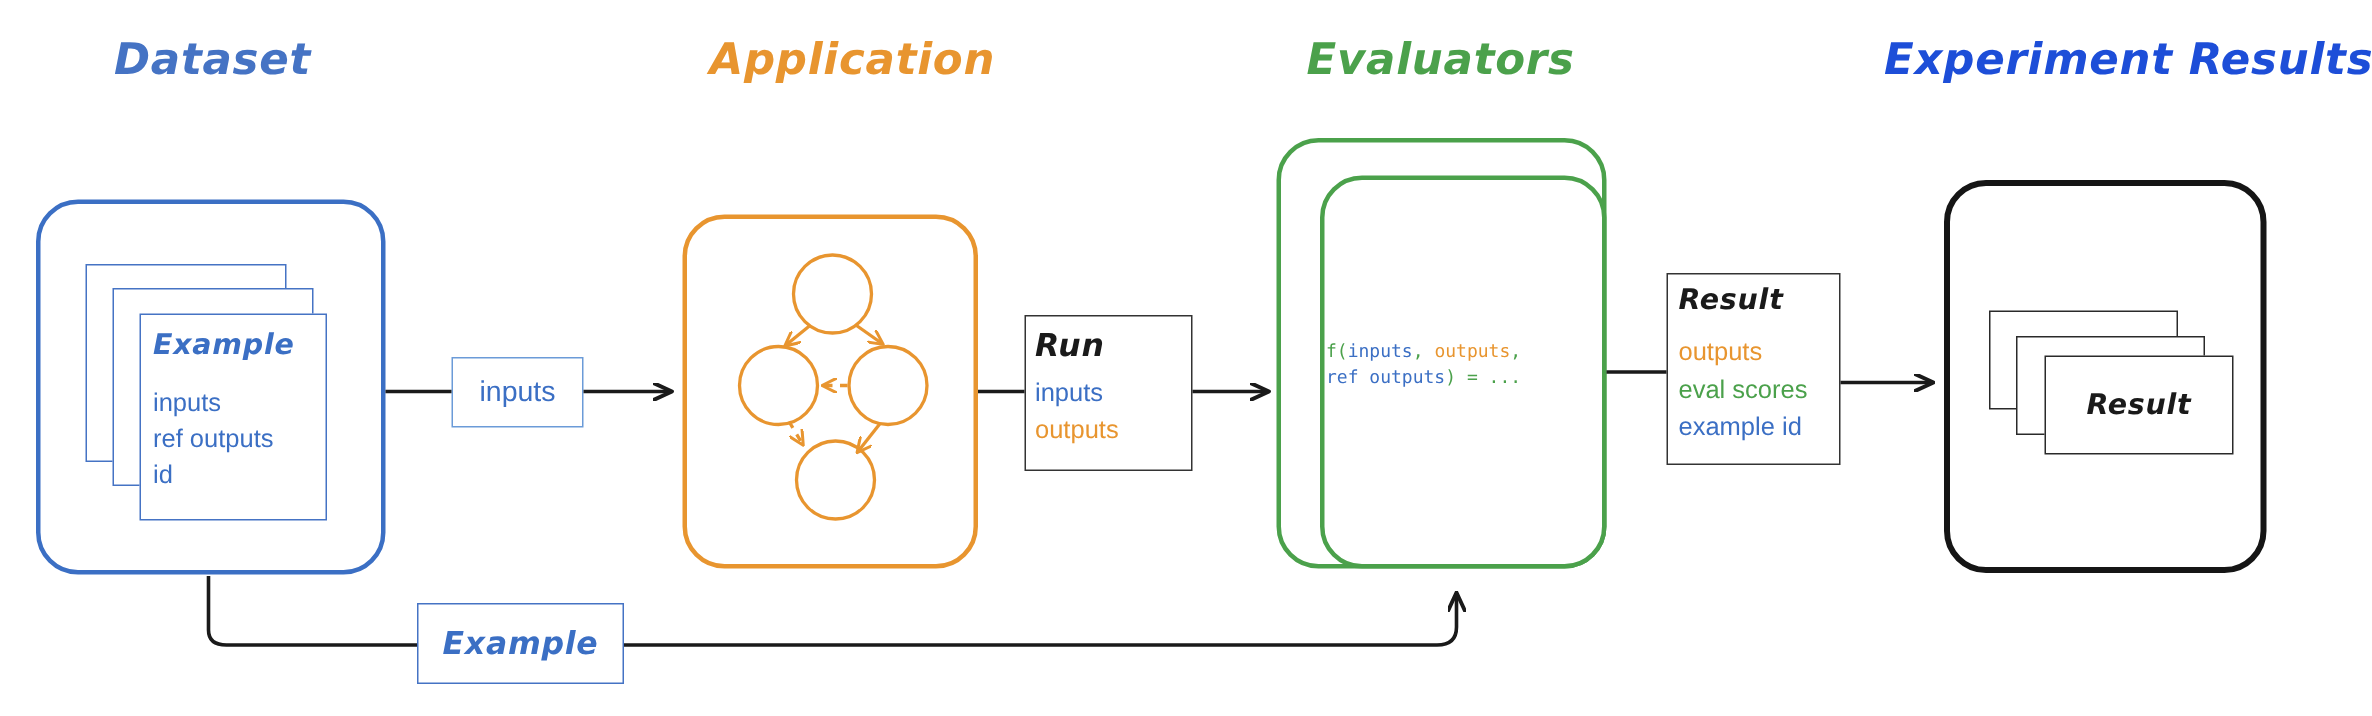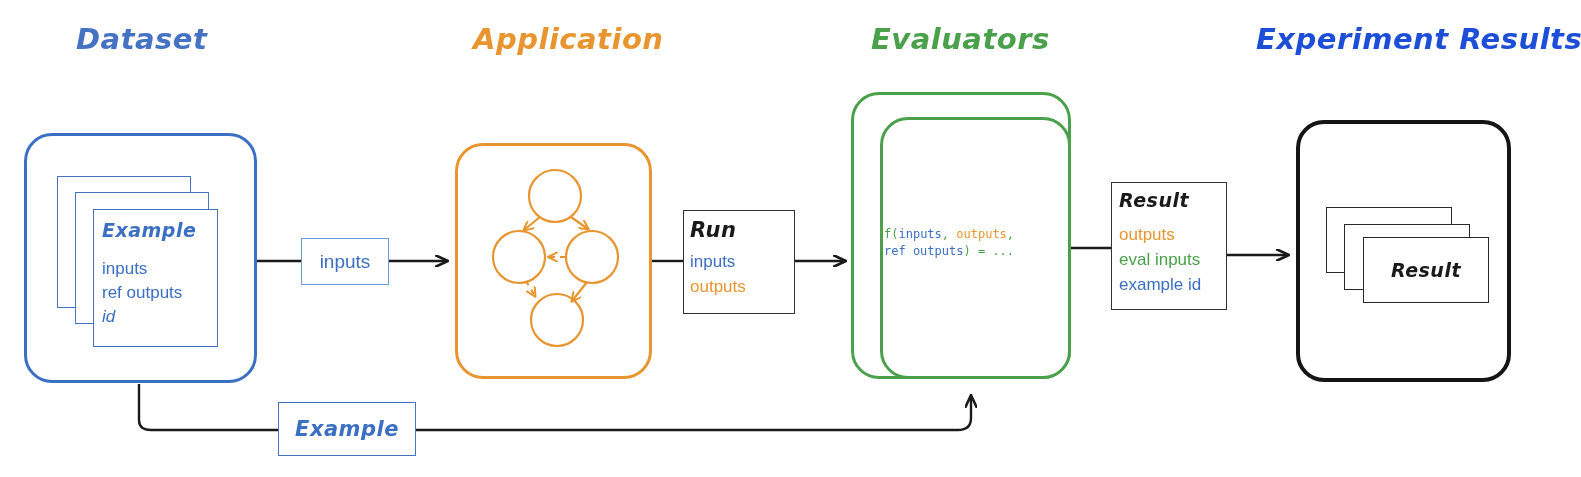--- a/index.html
+++ b/index.html
@@ -91,21 +91,21 @@
   }
   .ds-field {
     position: absolute;
     left: 102px;
     font-size: 17px;
     color: #3b6fc4;
     white-space: nowrap;
   }
   #ds-f0 { top: 259px; }
   #ds-f1 { top: 283px; }
-  #ds-f2 { top: 307px; font-style: italic; }
+  #ds-f2 { top: 307px; }
 
   
   .small-box {
     position: absolute;
     background: #ffffff;
     box-sizing: border-box;
     display: flex;
     align-items: center;
     justify-content: center;
   }
@@ -229,21 +229,21 @@
   <div class="plain run-field" id="run-f1">outputs</div>
 
   <div class="big-box" id="box-eval-back"></div>
   <div class="big-box" id="box-eval-front"></div>
   <div class="mono" id="eval-formula"><span class="tok-g">f(</span><span class="tok-b">inputs</span><span class="tok-g">, </span><span class="tok-o">outputs</span><span class="tok-g">,
 </span><span class="tok-b">ref outputs</span><span class="tok-g">) = ...</span></div>
 
   <div id="box-result"></div>
   <div class="hand" id="result-title">Result</div>
   <div class="plain result-field" id="res-f0">outputs</div>
-  <div class="plain result-field" id="res-f1">eval inputs</div>
+  <div class="plain result-field" id="res-f1">eval scores</div>
   <div class="plain result-field" id="res-f2">example id</div>
 
   <div class="big-box" id="box-exp"></div>
   <div class="rcard" id="ex-card3"></div>
   <div class="rcard" id="ex-card2"></div>
   <div class="rcard" id="ex-card1"></div>
   <div class="hand" id="ex-result-label">Result</div>
 
   <div class="small-box" id="box-example-bottom">
     <span class="hand">Example</span>

